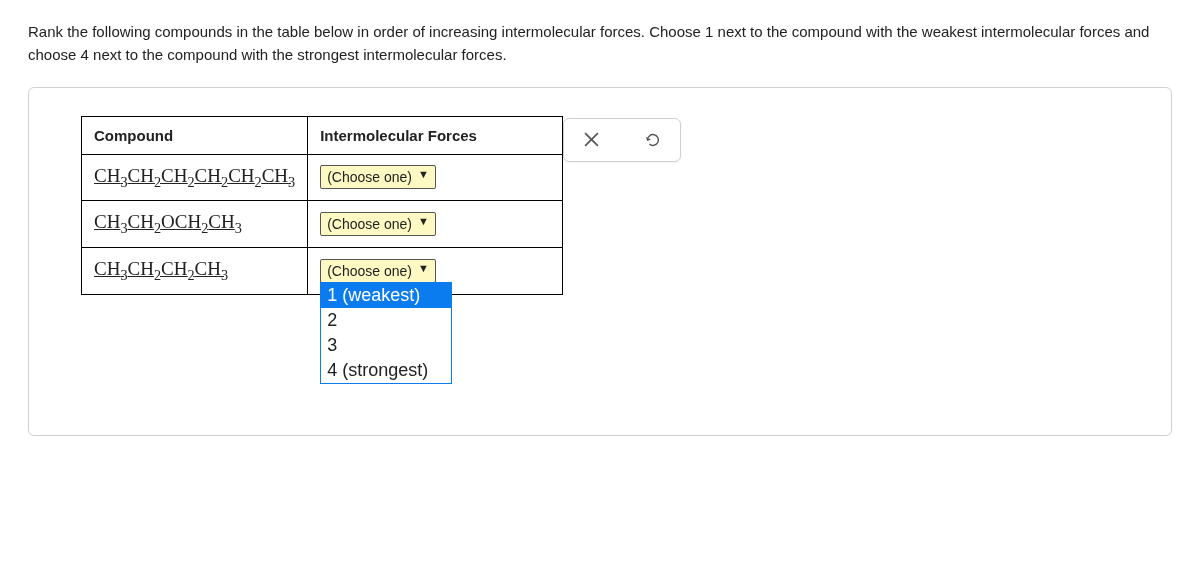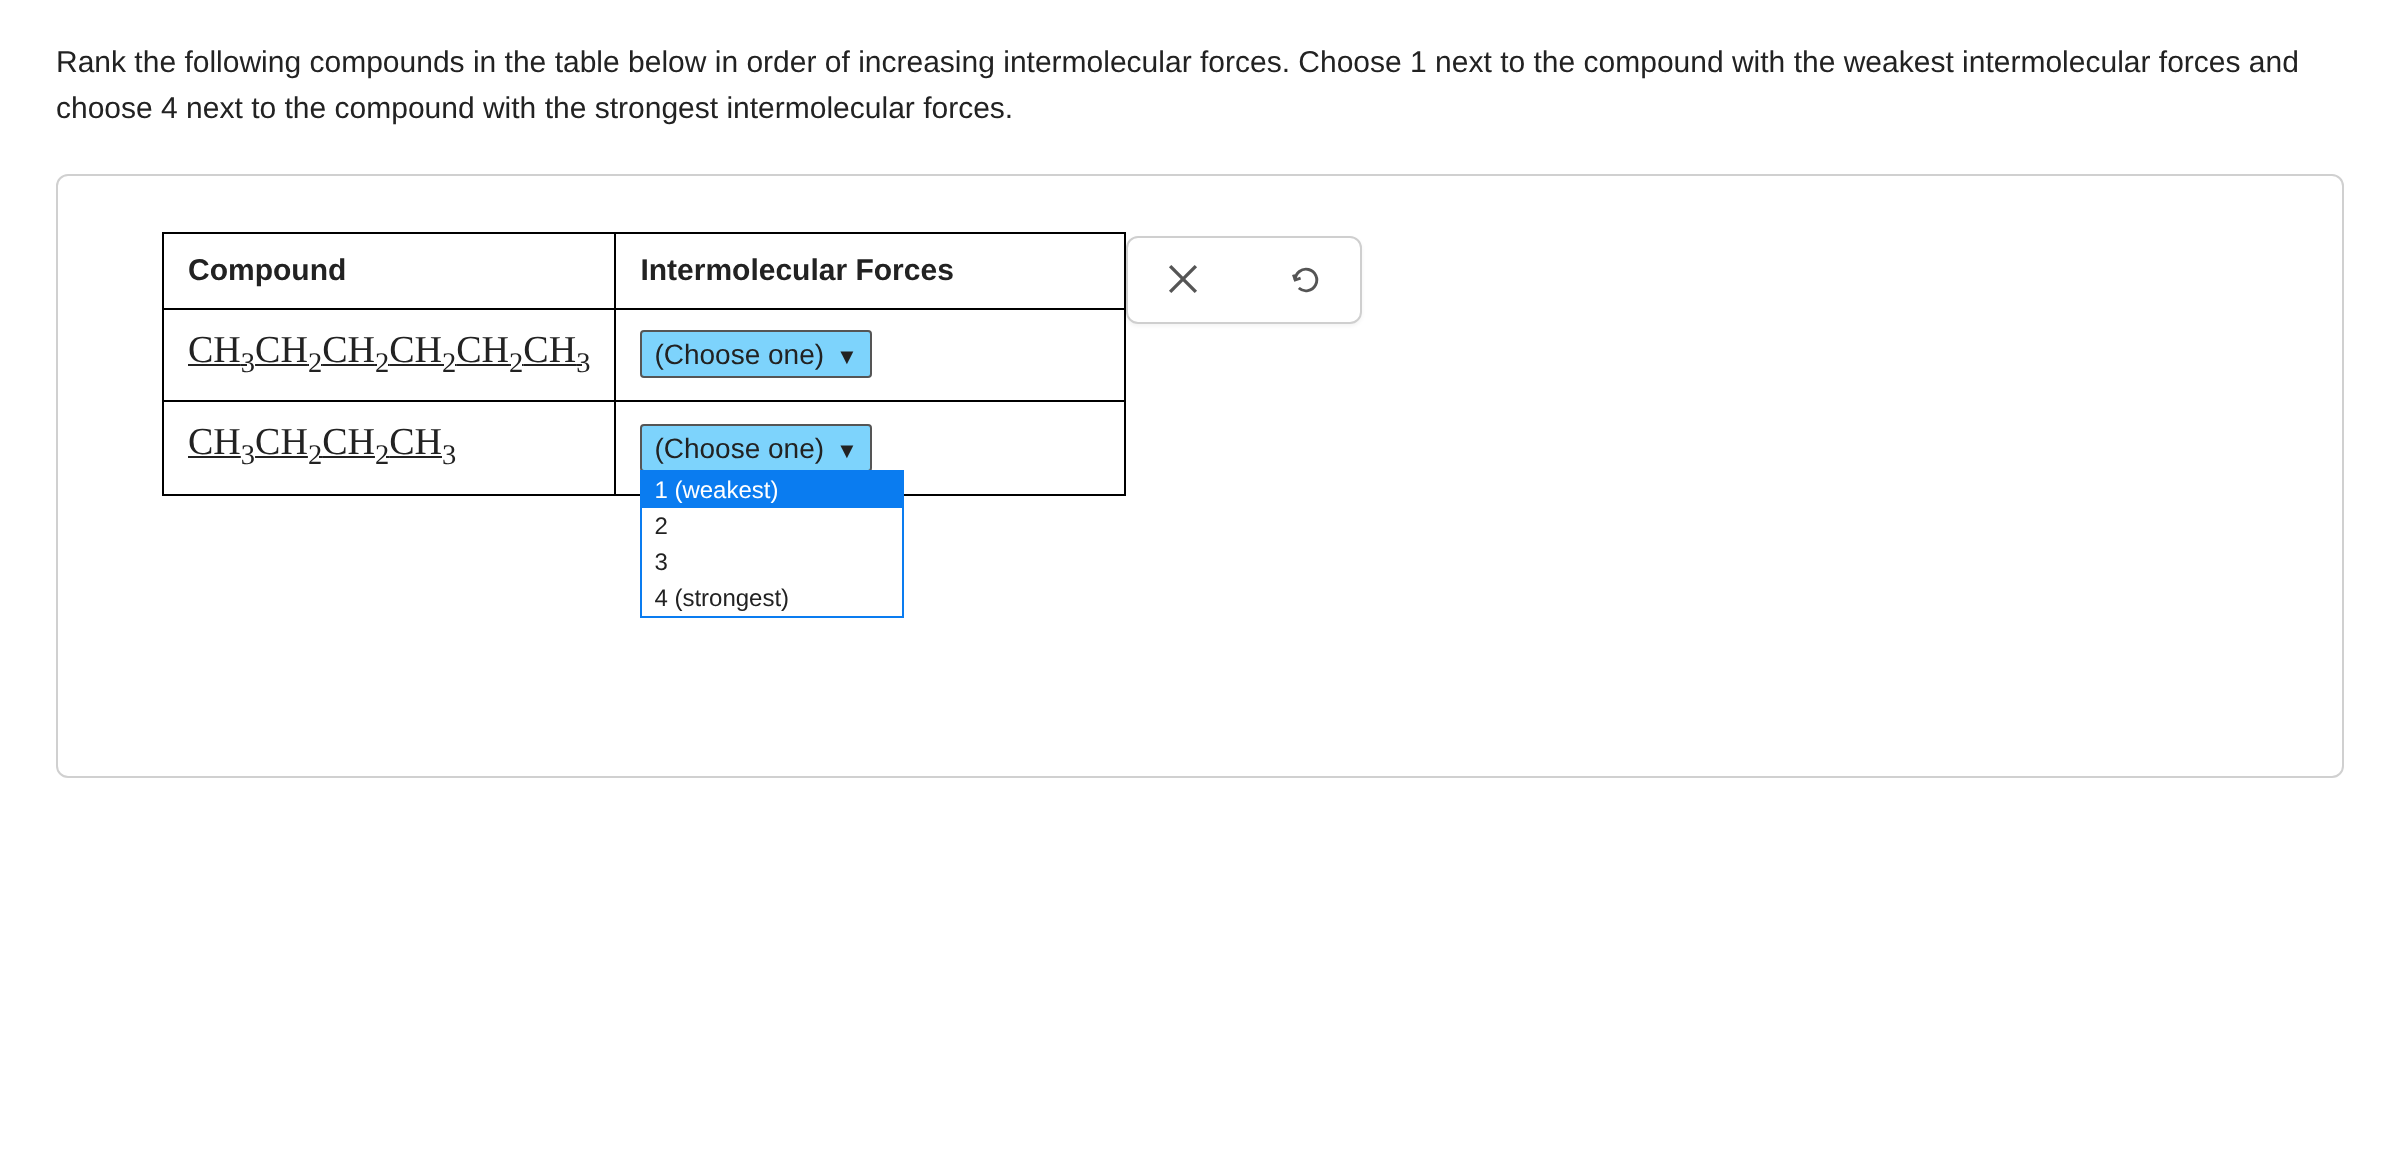--- a/index.html
+++ b/index.html
@@ -43,46 +43,46 @@
   .col-forces   { width: 255px; }
   .chem {
     font-family: "Times New Roman", Times, serif;
     font-size: 19px;
     white-space: nowrap;
     text-decoration: underline;
   }
   .chem sub { font-size: 0.75em; }
   .choose {
     display: inline-flex;
-    align-items: flex-end;
+    align-items: flex-start;
     border: 1px solid #555;
     border-radius: 2px;
     padding: 3px 6px;
     font-size: 14px;
     color: #222;
-    background: #7dd3fc;
+    background: #fef9c3;
     cursor: pointer;
   }
   .choose .tri {
     margin-left: 6px;
     font-size: 11px;
     line-height: 1;
   }
   .dropdown-wrap {
     position: relative;
     display: inline-block;
   }
   .dropdown-list {
     position: absolute;
     top: 100%;
     left: 0;
     margin-top: -1px;
     border: 1px solid #0a7cf0;
     background: #fff;
-    font-size: 12px;
+    font-size: 18px;
     min-width: 132px;
     z-index: 3;
   }
   .dropdown-list .opt {
     padding: 2px 6px;
     cursor: pointer;
     white-space: nowrap;
   }
   .dropdown-list .opt.sel {
     background: #0a7cf0;
@@ -128,20 +128,29 @@
         <tr>
           <td><span class="chem">CH<sub>3</sub>CH<sub>2</sub>CH<sub>2</sub>CH<sub>2</sub>CH<sub>2</sub>CH<sub>3</sub></span></td>
           <td>
             <span class="choose">
               <span>(Choose one)</span>
               <span class="tri">▼</span>
             </span>
           </td>
         </tr>
         <tr>
+          <td><span class="chem">CH<sub>3</sub>CH<sub>2</sub>OCH<sub>2</sub>CH<sub>3</sub></span></td>
+          <td>
+            <span class="choose">
+              <span>(Choose one)</span>
+              <span class="tri">▼</span>
+            </span>
+          </td>
+        </tr>
+        <tr>
           <td><span class="chem">CH<sub>3</sub>CH<sub>2</sub>CH<sub>2</sub>CH<sub>3</sub></span></td>
           <td>
             <span class="dropdown-wrap">
               <span class="choose">
                 <span>(Choose one)</span>
                 <span class="tri">▼</span>
               </span>
               <div class="dropdown-list">
                 <div class="opt sel">1 (weakest)</div>
                 <div class="opt">2</div>

